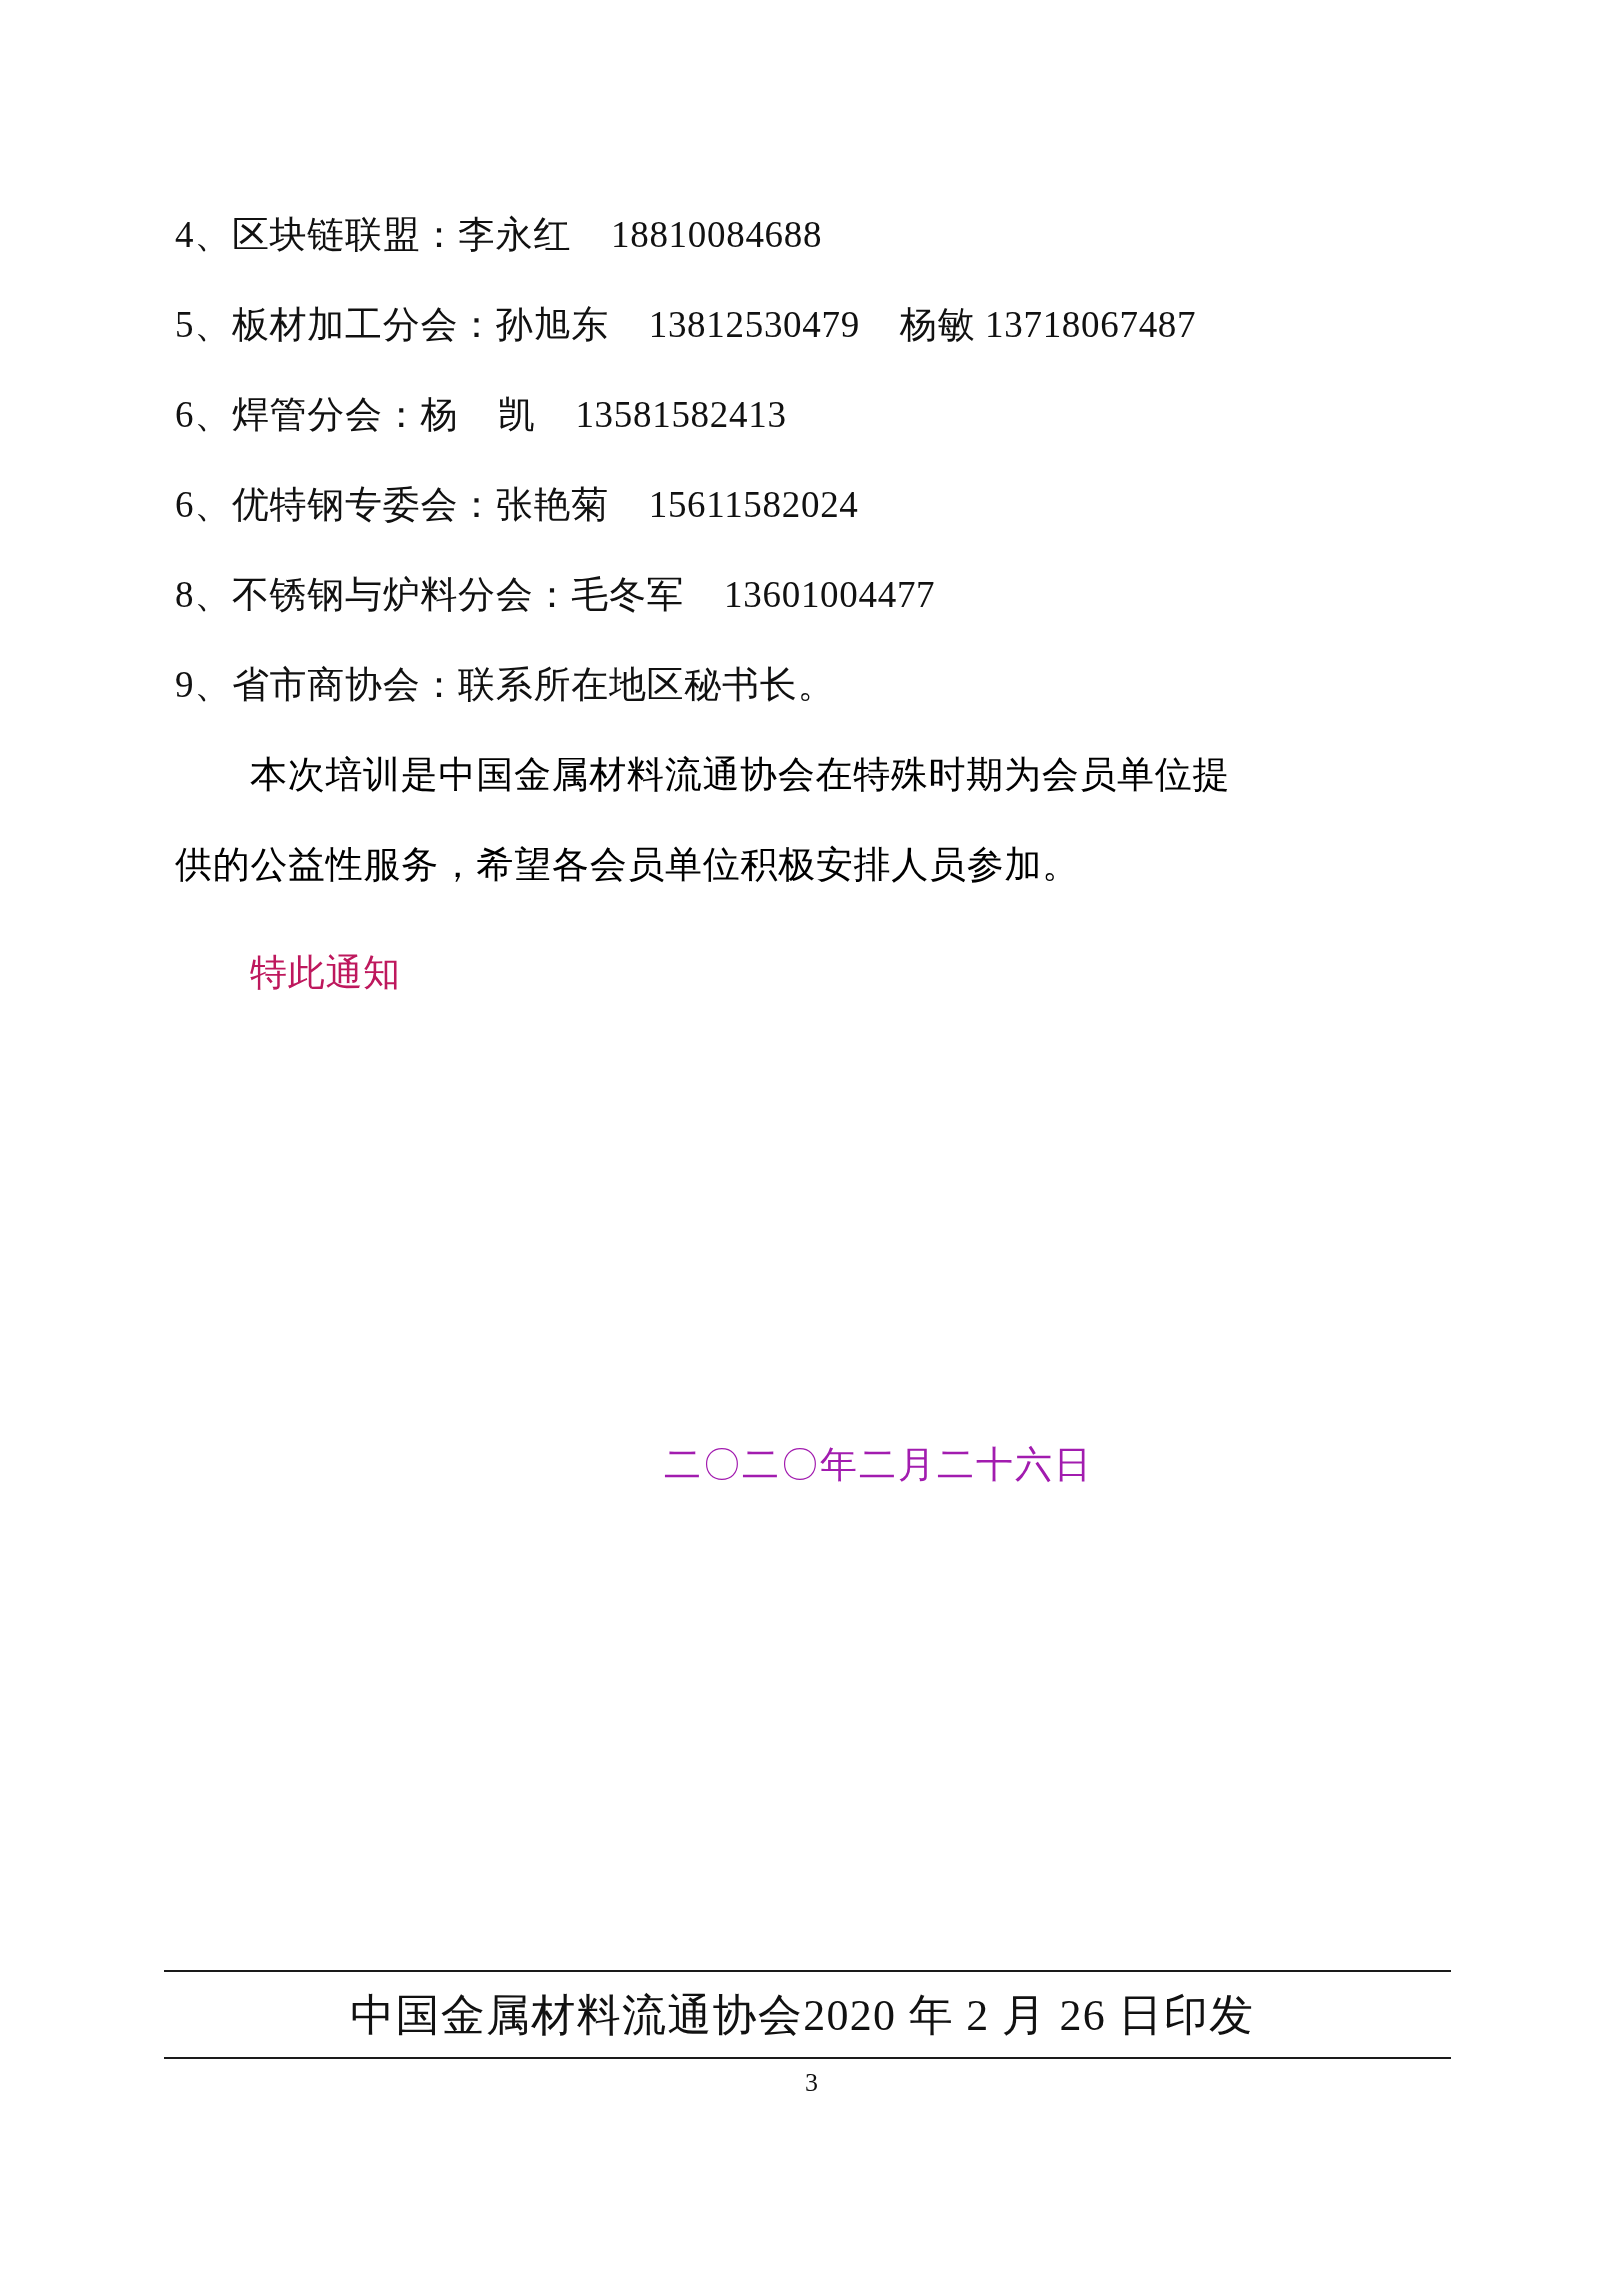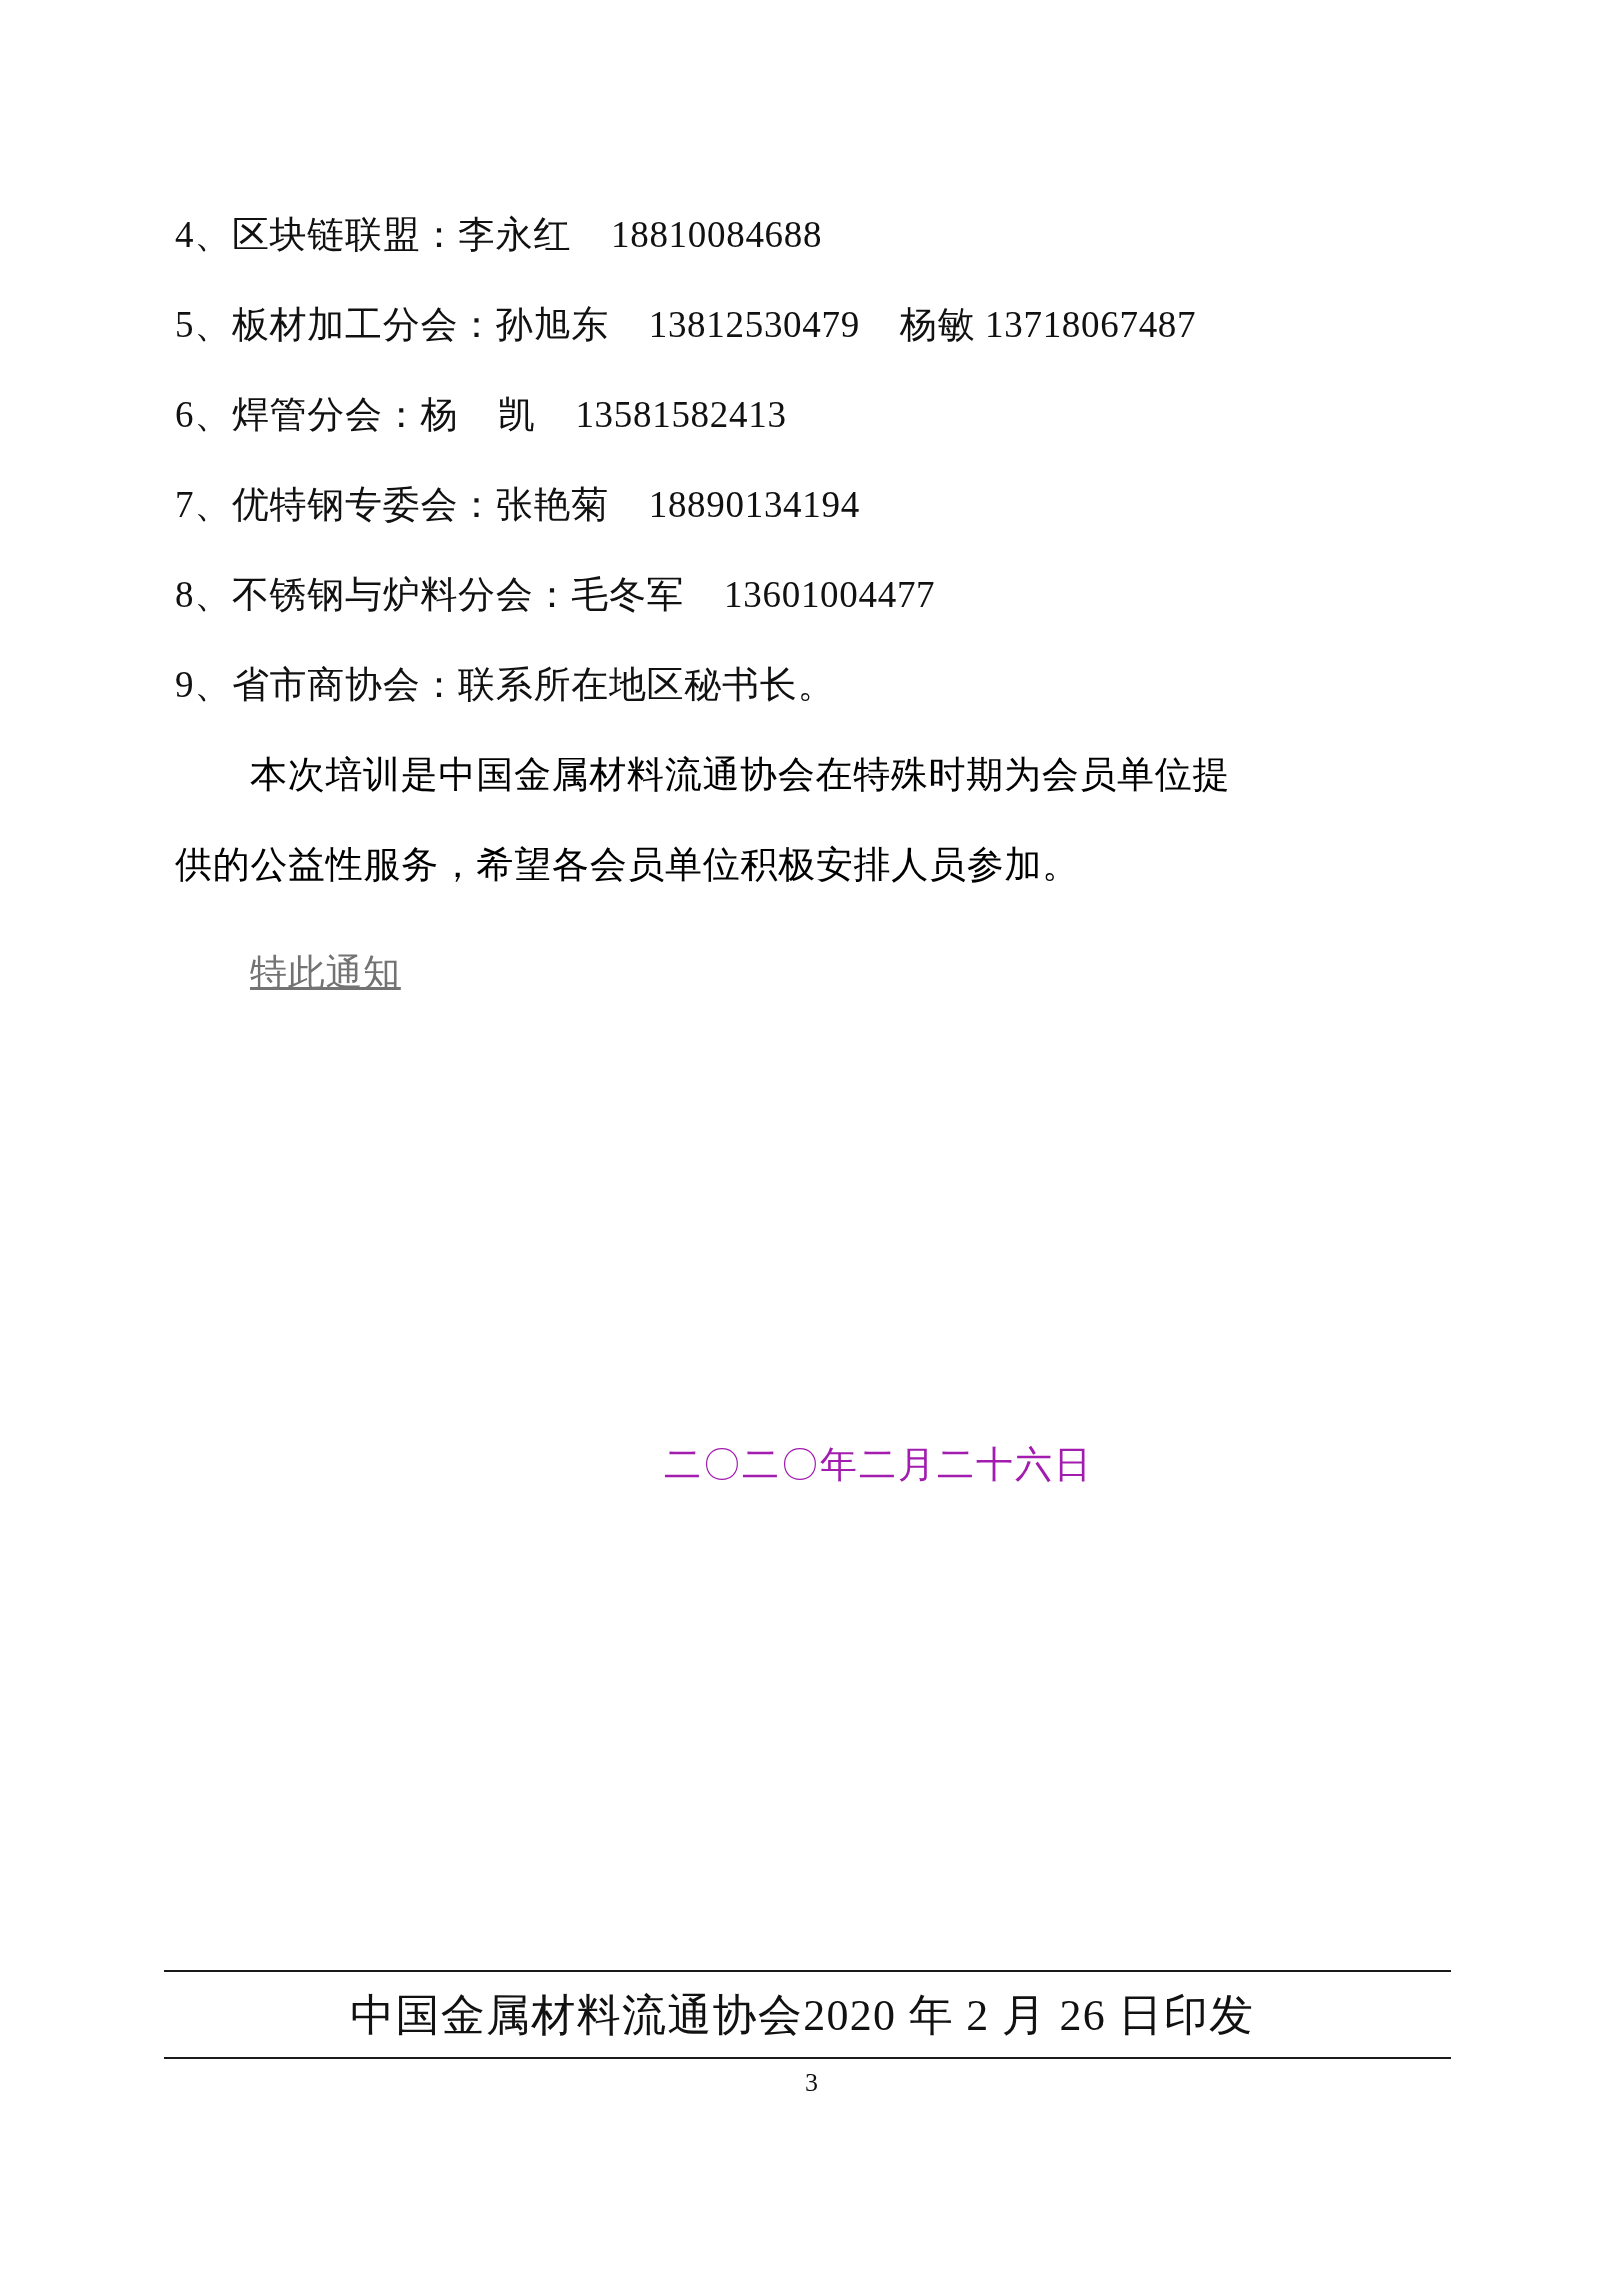--- a/index.html
+++ b/index.html
@@ -45,23 +45,22 @@
     text-indent: 75px;
   }
   .para .second {
     display: block;
   }
   .notice-line {
     font-size: 37px;
     line-height: 90px;
     letter-spacing: 0.7px;
     text-indent: 75px;
-    color: #737373;
+    color: #be185d;
     margin-top: 18.3px;
-    text-decoration: underline;
   }
   .date-line {
     position: absolute;
     left: 175px;
     top: 1440px;
     width: 1270px;
     text-align: center;
     font-size: 37px;
     letter-spacing: 2px;
     color: #a21caf;
@@ -104,21 +103,21 @@
 </head>
 <body>
 
 <div class="page">
 
   <div class="content">
 
     <div class="doc-line">4、区块链联盟：李永红    18810084688</div>
     <div class="doc-line">5、板材加工分会：孙旭东    13812530479    杨敏 13718067487</div>
     <div class="doc-line">6、焊管分会：杨    凯    13581582413</div>
-    <div class="doc-line">7、优特钢专委会：张艳菊    18890134194</div>
+    <div class="doc-line">6、优特钢专委会：张艳菊    15611582024</div>
     <div class="doc-line">8、不锈钢与炉料分会：毛冬军    13601004477</div>
     <div class="doc-line">9、省市商协会：联系所在地区秘书长。</div>
 
     <div class="para">
       <span class="first">本次培训是中国金属材料流通协会在特殊时期为会员单位提</span>
       <span class="second">供的公益性服务，希望各会员单位积极安排人员参加。</span>
     </div>
 
     <div class="notice-line">特此通知</div>
 

